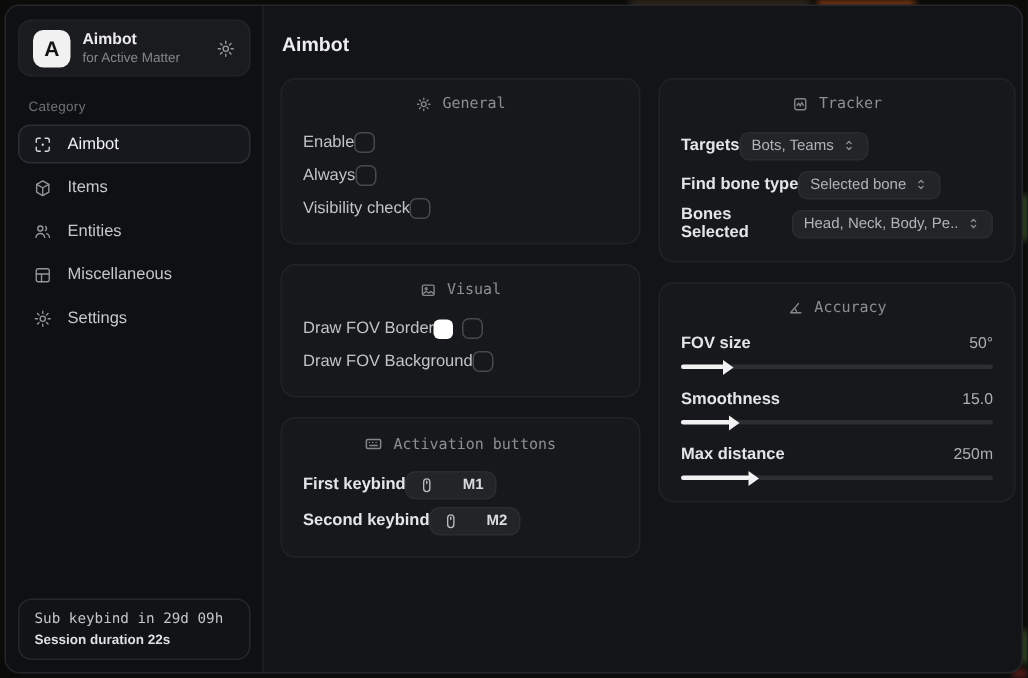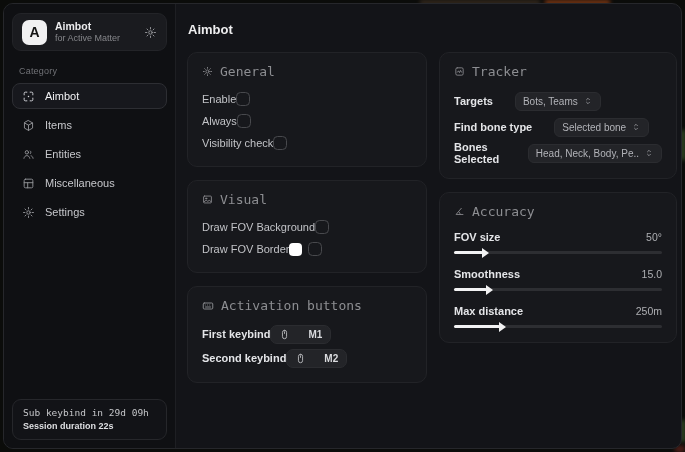--- a/index.html
+++ b/index.html
@@ -102,22 +102,23 @@
 
   .card {
     background:#17181c;
     border:1px solid #222327;
     border-radius:10px;
     padding:11px 14px 12px 14px;
   }
   .card-header {
     display:flex; align-items:center; gap:7px;
     font-family:"DejaVu Sans Mono", monospace;
-    font-size:13px; color:#8d8e92;
+    font-size:10px; color:#8d8e92;
     margin-bottom:9px;
+    justify-content:center;
   }
   .card-header .sec-icon { display:flex; color:#85868a; }
 
   .row {
     display:flex; align-items:center; justify-content:flex-start;
     height:22px;
   }
   .row-label { font-size:11px; color:#c2c3c7; }
   .row-label.strong { font-weight:700; color:#e4e5e8; }
 
@@ -143,21 +144,21 @@
   .pill .pill-icon { display:flex; color:#b9babd; }
 
   .tr-row { height:26px; }
   .select {
     display:flex; align-items:center; gap:5px;
     background:#232428;
     border:1px solid #2b2c30;
     border-radius:6px;
     padding:3px 7px;
     font-size:10px; color:#b2b3b8;
-    max-width:150px; white-space:nowrap;margin-left:22px;
+    max-width:150px; white-space:nowrap;
   }
   .select .sel-text { overflow:hidden; text-overflow:ellipsis; }
   .select .sel-icon { display:flex; color:#8f9095; flex:0 0 auto; }
 
   .slider-group { margin-top:2px; margin-bottom:11px; }
   .slider-group:last-child { margin-bottom:2px; }
   .slider-top { display:flex; align-items:center; justify-content:space-between; height:17px; }
   .slider-value { font-size:10.5px; color:#aeafb3; }
   .track {
     position:relative; height:3px; margin-top:6px;
@@ -299,29 +300,29 @@
             <span class="sec-icon">
               <svg width="11" height="11" viewBox="0 0 24 24" fill="none" stroke="currentColor" stroke-width="2" stroke-linecap="round" stroke-linejoin="round">
                 <rect x="3.5" y="4.5" width="17" height="15" rx="2"></rect>
                 <circle cx="9" cy="9.8" r="1.4"></circle>
                 <path d="M4.5 17l4.5-3.6 3.6 2.7 3.2-2.3 3.7 2.7"></path>
               </svg>
             </span>
             <span>Visual</span>
           </div>
           <div class="row">
-            <span class="row-label">Draw FOV Background</span>
-            <span class="checkbox"></span>
-          </div>
-          <div class="row">
             <span class="row-label">Draw FOV Border</span>
             <span class="right-group">
               <span class="swatch" style="background: rgb(255, 255, 255);"></span>
               <span class="checkbox"></span>
             </span>
+          </div>
+          <div class="row">
+            <span class="row-label">Draw FOV Background</span>
+            <span class="checkbox"></span>
           </div>
         </div>
 
         <div class="card">
           <div class="card-header">
             <span class="sec-icon">
               <svg width="12" height="12" viewBox="0 0 24 24" fill="none" stroke="currentColor" stroke-width="2" stroke-linecap="round" stroke-linejoin="round">
                 <rect x="2.5" y="6" width="19" height="12" rx="2"></rect>
                 <path d="M6.5 10h.01M11 10h.01M15.5 10h.01M7 14h10"></path>
               </svg>

